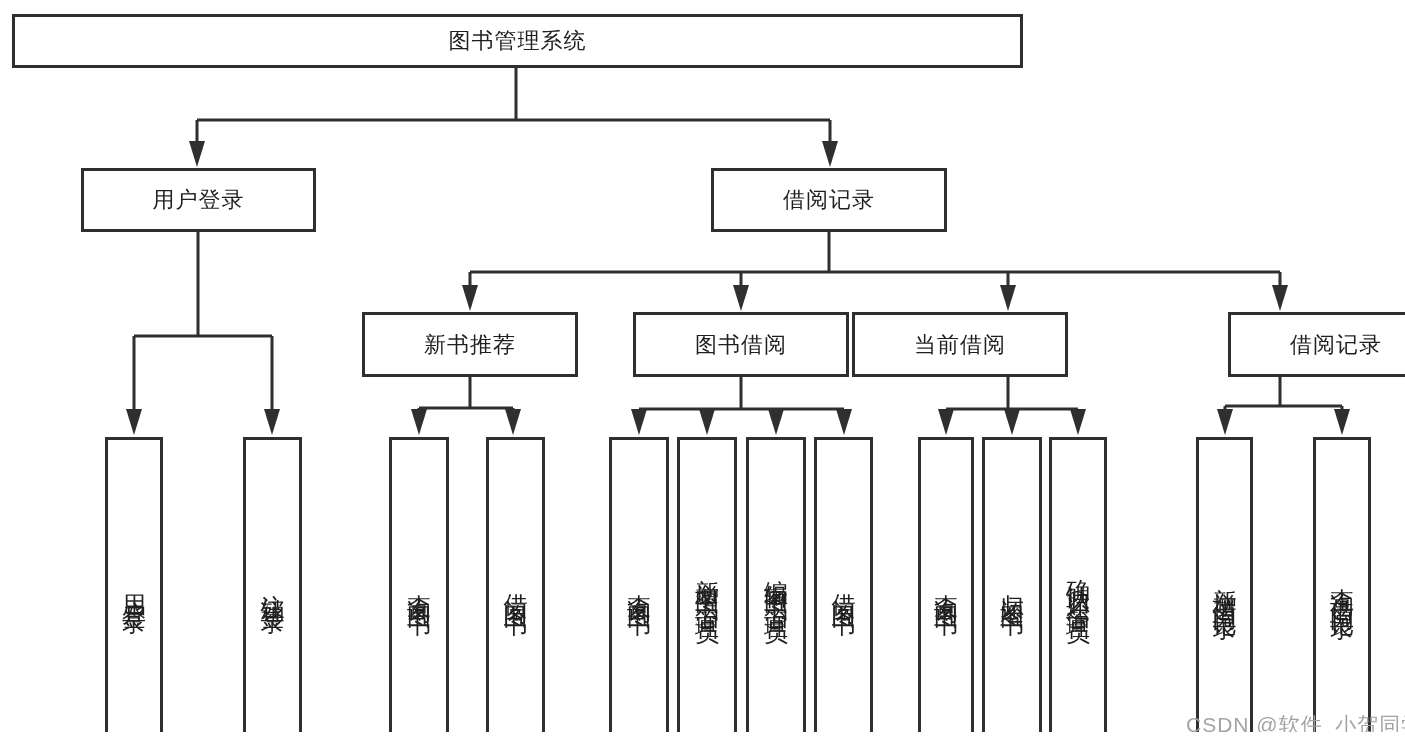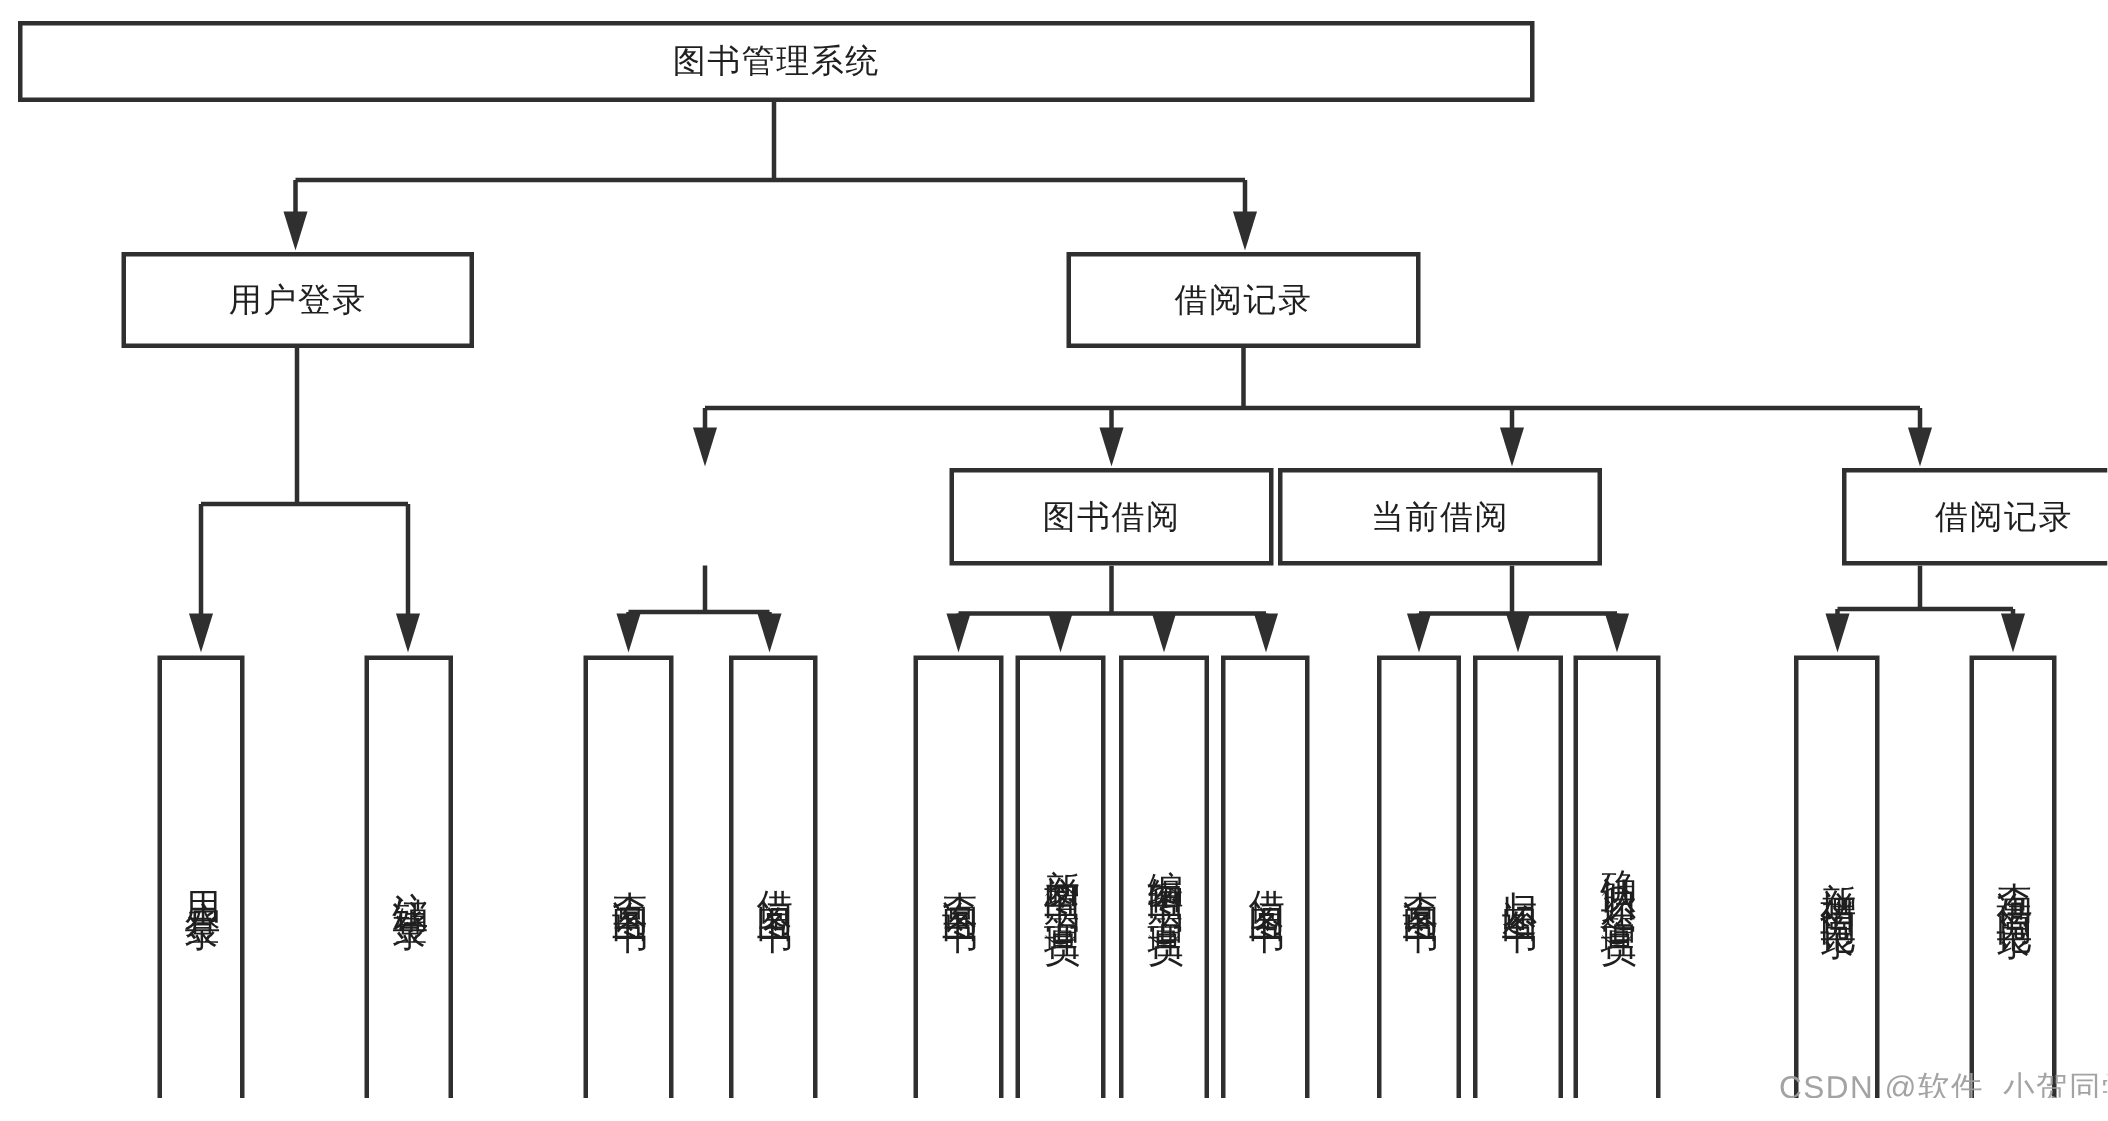--- a/index.html
+++ b/index.html
@@ -89,20 +89,21 @@
       <polygon points="1225,435 1217,409 1233,409"></polygon>
       <polygon points="1342,435 1334,409 1350,409"></polygon>
     </g>
   </svg>
 
   <div class="box b-root">图书管理系统</div>
 
   <div class="box b-l2a">用户登录</div>
   <div class="box b-l2b">借阅记录</div>
 
+  <div class="box b-l3a">新书推荐</div>
   <div class="box b-l3b">图书借阅</div>
   <div class="box b-l3c">当前借阅</div>
   <div class="box b-l3d">借阅记录</div>
 
   <div class="box leaf f1">用户登录</div>
   <div class="box leaf f2">注销登录</div>
 
   <div class="box leaf f3">查询图书</div>
   <div class="box leaf f4">借阅图书</div>
 

